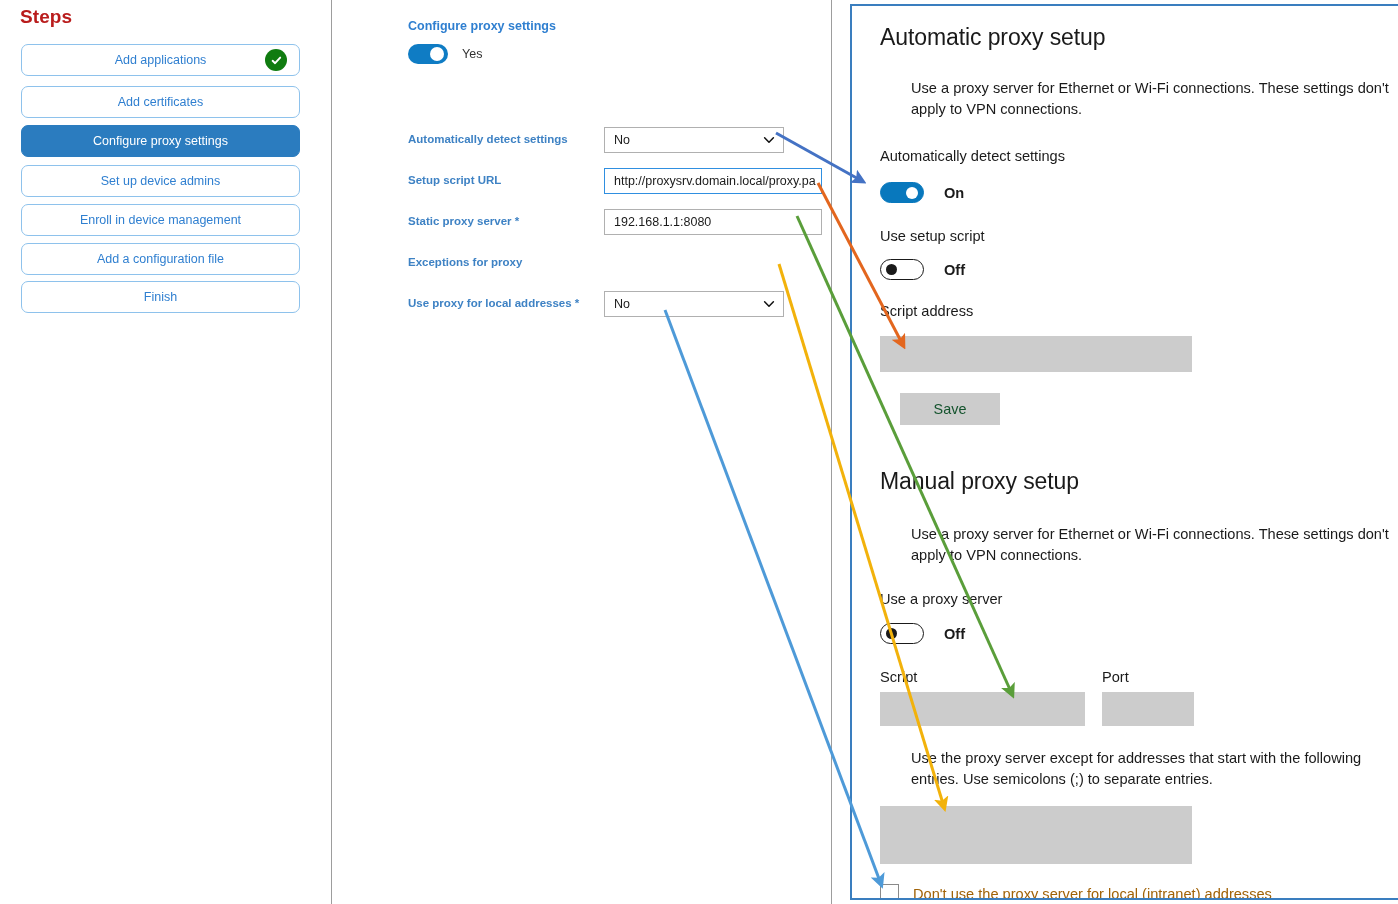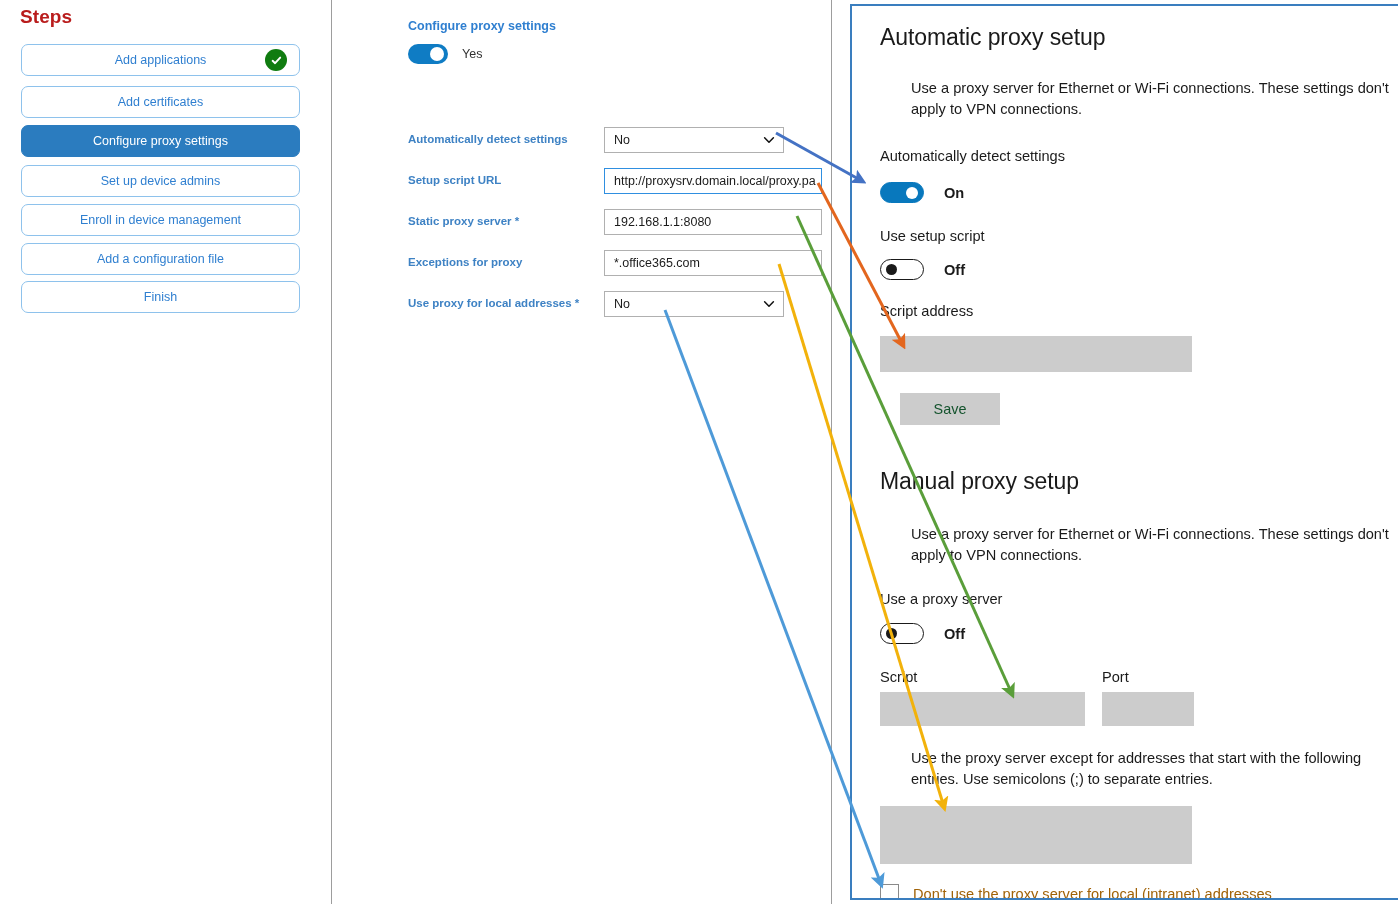--- a/index.html
+++ b/index.html
@@ -214,23 +214,20 @@
           </div>
         </div>
         <div class="frow" style="top: 209px;">
           <div class="flabel"><span>Static proxy server</span><span class="req"> *</span></div>
           <div class="fctl" style="width: 218px;">
             <span style="overflow: hidden; white-space: nowrap;">192.168.1.1:8080</span>
           </div>
         </div>
         <div class="frow" style="top: 250px;">
           <div class="flabel"><span>Exceptions for proxy</span></div>
-          <div class="fctl" style="width: 218px;">
-            <span style="overflow: hidden; white-space: nowrap;">*.office365.com</span>
-          </div>
         </div>
         <div class="frow" style="top: 291px;">
           <div class="flabel"><span>Use proxy for local addresses</span><span class="req"> *</span></div>
           <div class="fctl select">
             <span style="overflow: hidden; white-space: nowrap;">No</span>
             <span class="caret">
               <svg width="12" height="12" viewBox="0 0 12 12">
                 <path d="M1.6 3.7 L6 8.2 L10.4 3.7" stroke="#111" stroke-width="1.5" fill="none" stroke-linecap="round" stroke-linejoin="round"></path>
               </svg>
             </span>

